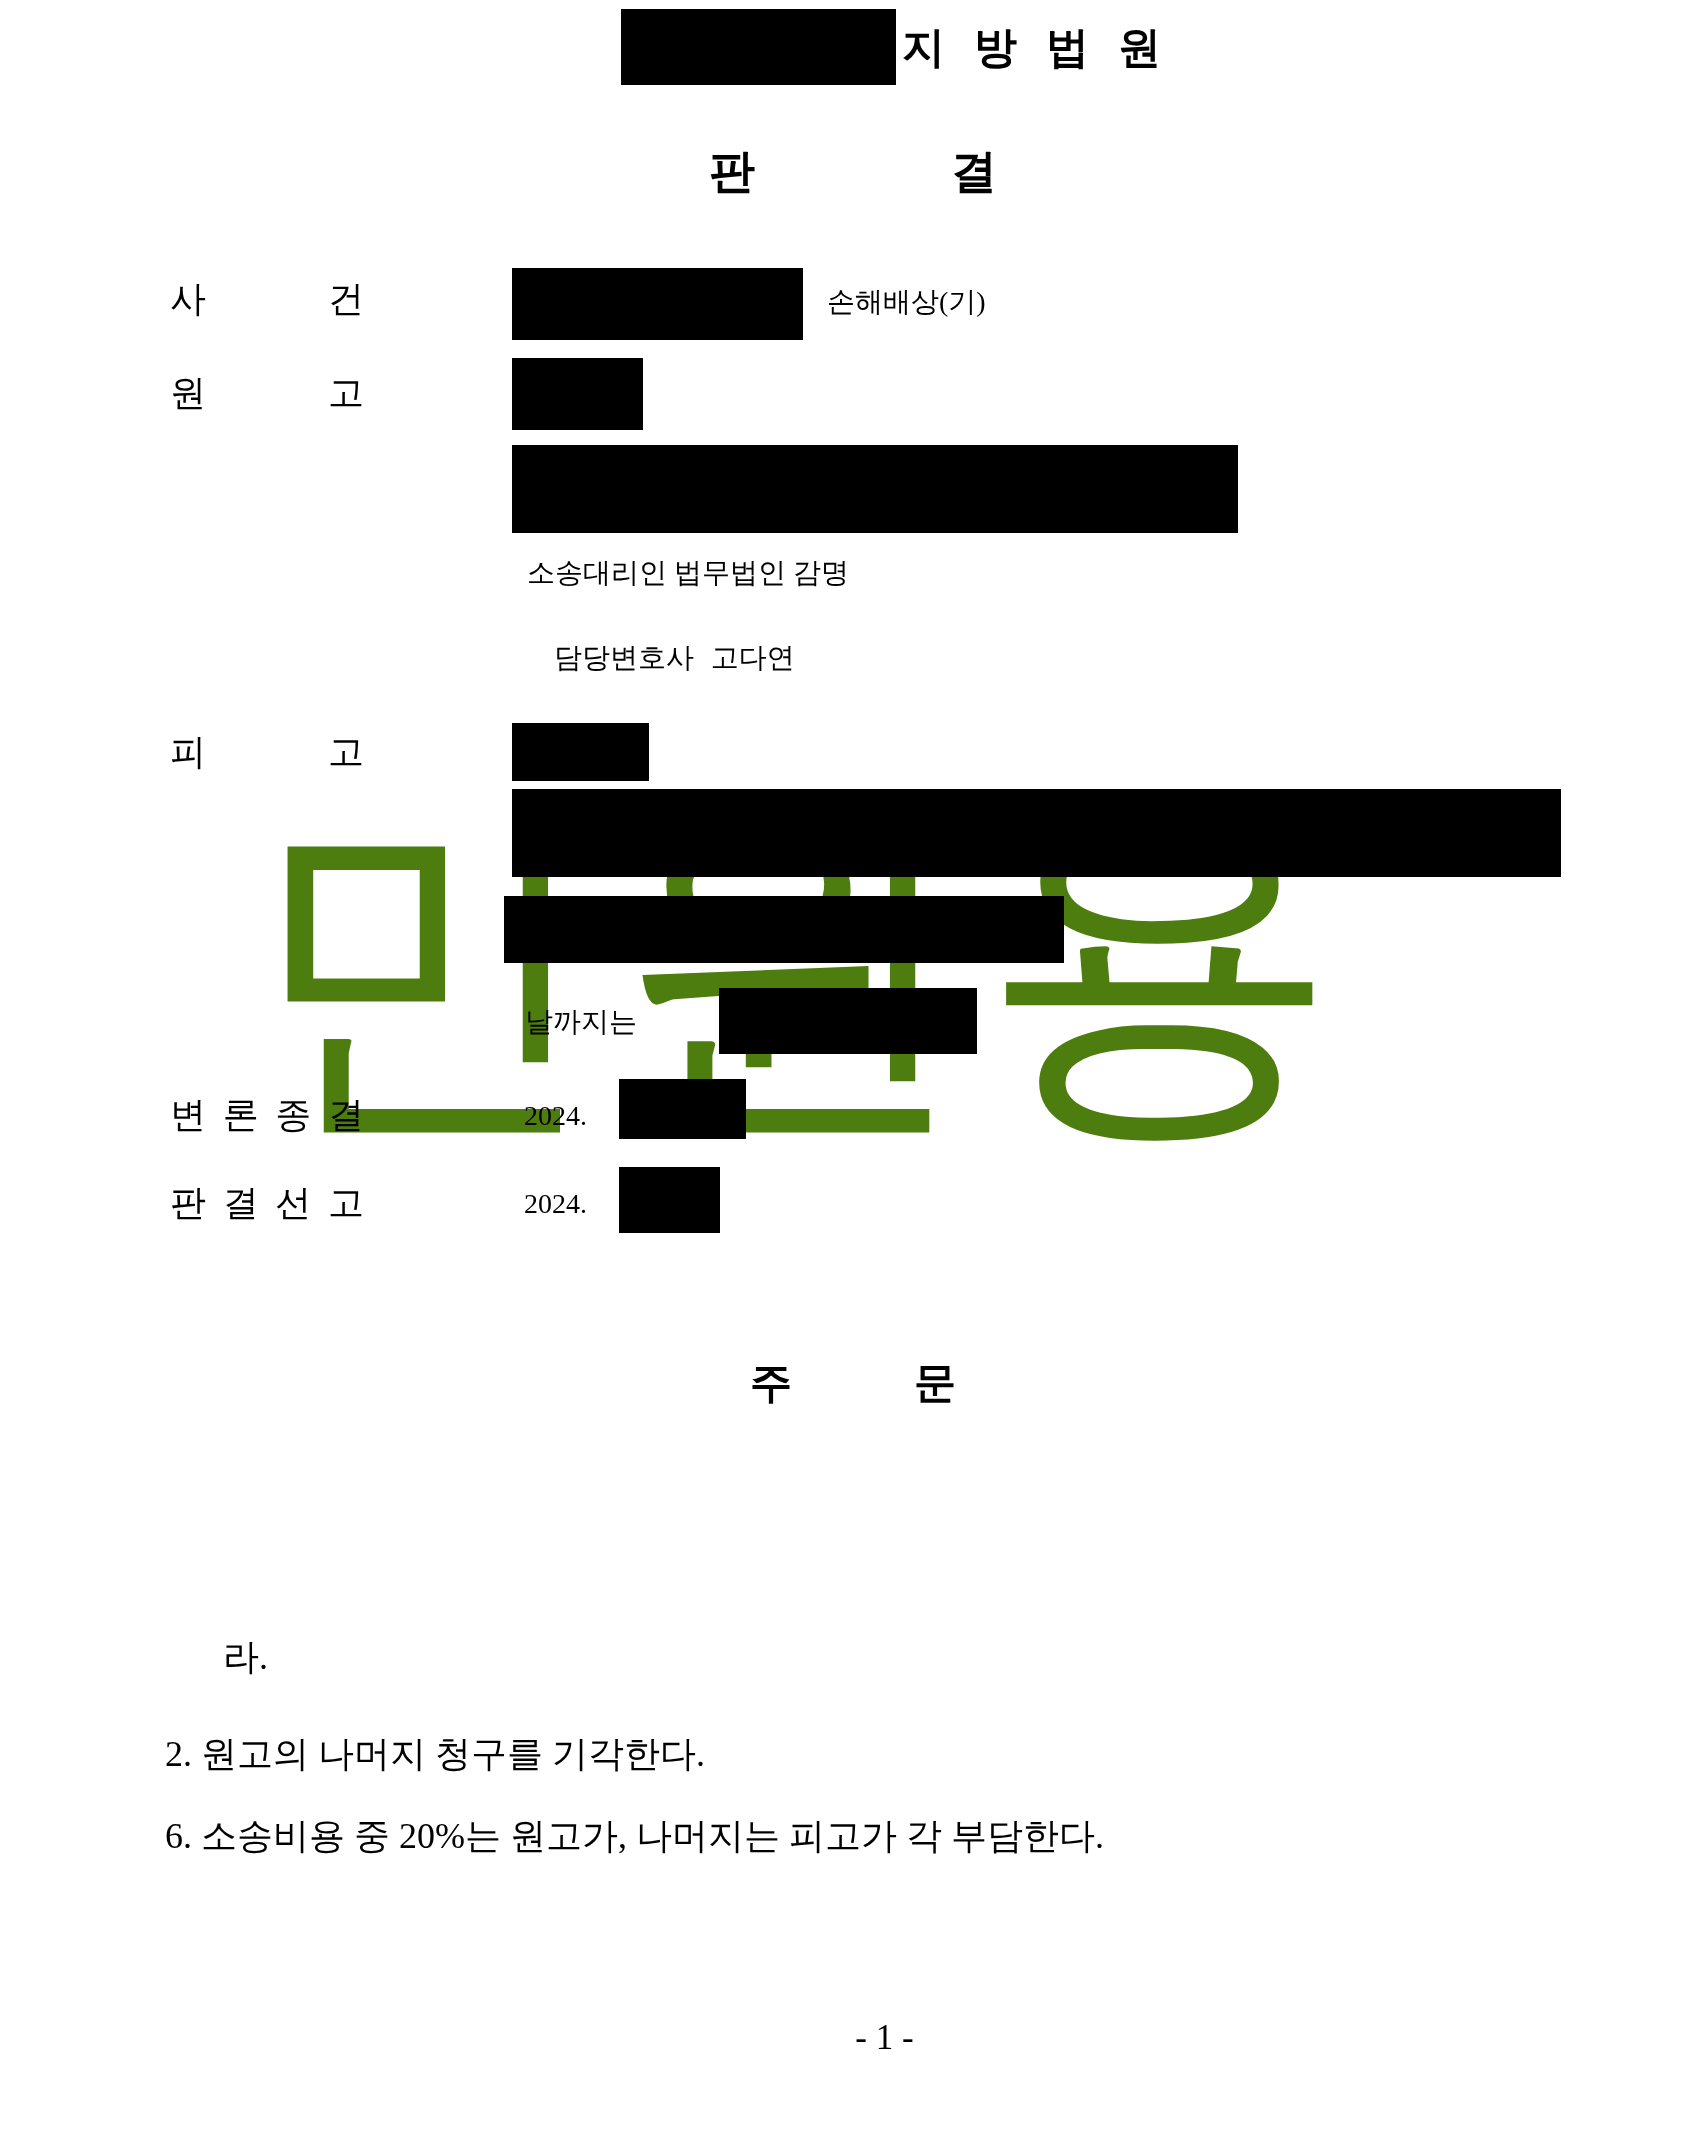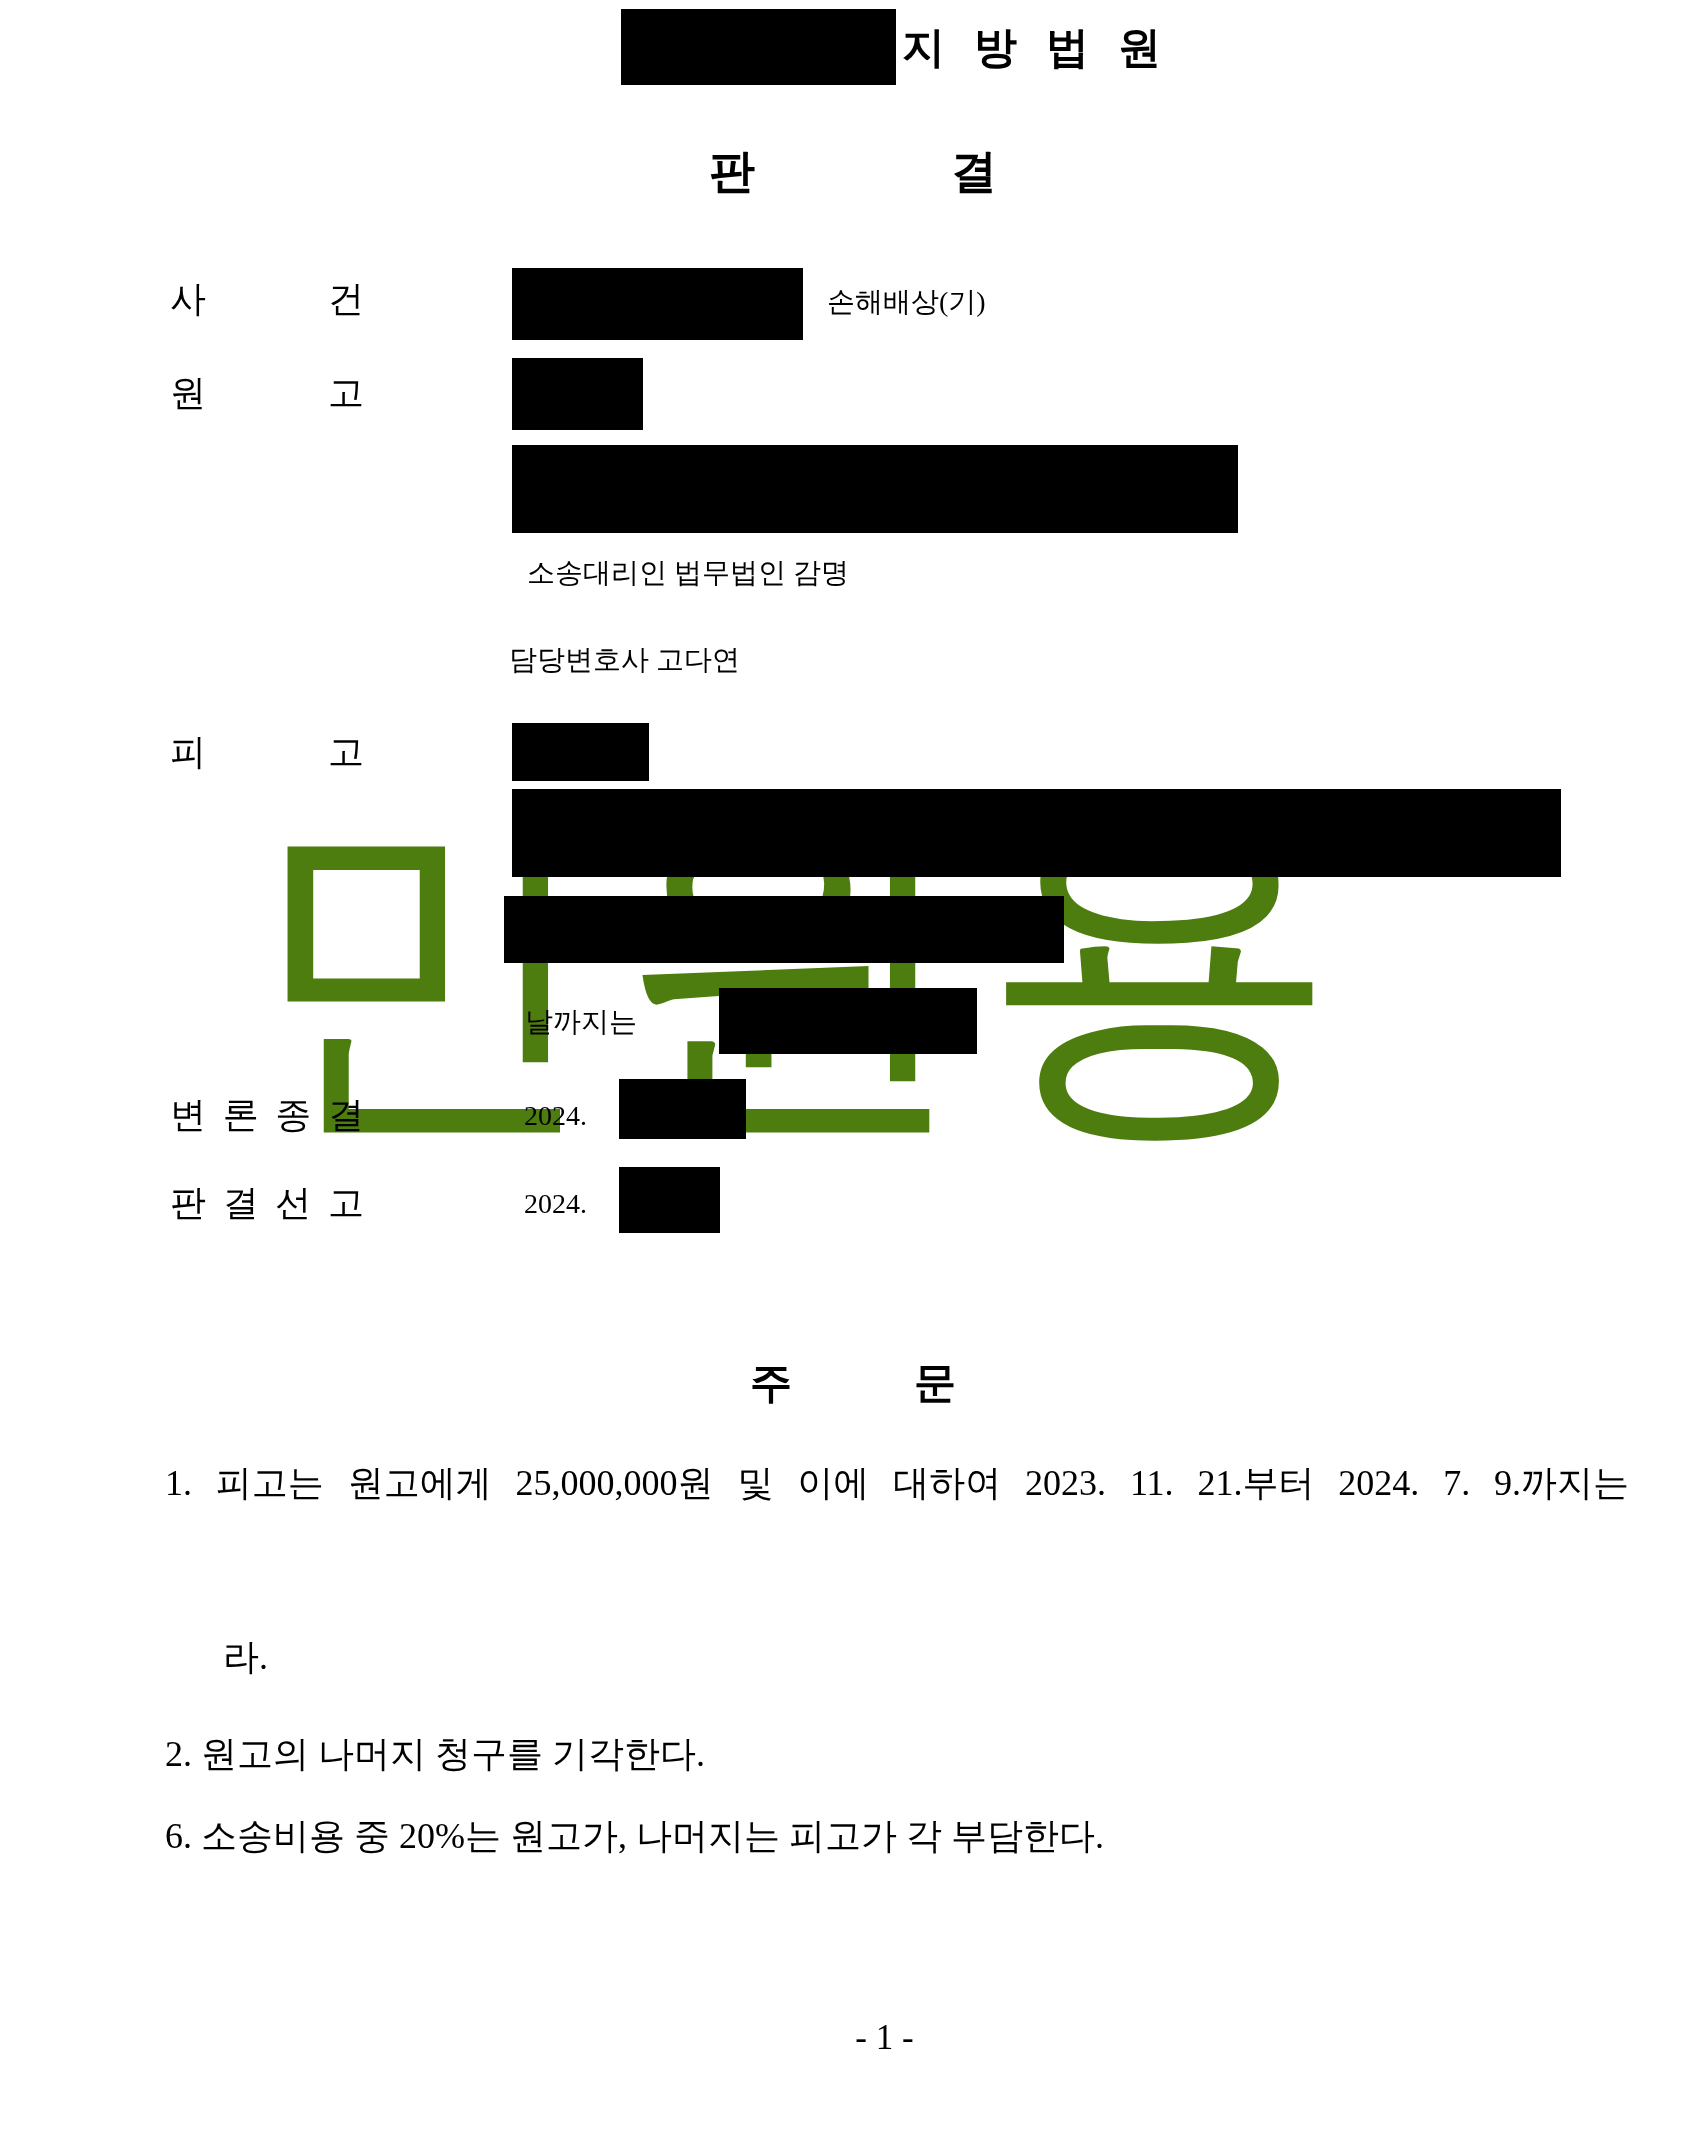--- a/index.html
+++ b/index.html
@@ -91,21 +91,21 @@
   <div class="redact" style="left:512px;top:268px;width:291px;height:72px;"></div>
   <div class="ftext" style="left:827px;top:281px;">손해배상(기)</div>
 
   <div class="flabel" style="top:373px;">
     <span>원</span>
     <span>고</span>
   </div>
   <div class="redact" style="left:512px;top:358px;width:131px;height:72px;"></div>
   <div class="redact" style="left:512px;top:445px;width:726px;height:88px;"></div>
   <div class="ftext" style="left:527px;top:552px;">소송대리인 법무법인 감명</div>
-  <div class="ftext" style="left:509px;top:639px;">담당변호사 고다연</div>
+  <div class="ftext" style="left:554px;top:639px;font-family:Liberation Mono, monospace;">담당변호사 고다연</div>
 
   <div class="flabel" style="top:732px;">
     <span>피</span>
     <span>고</span>
   </div>
   <div class="redact" style="left:512px;top:723px;width:137px;height:58px;"></div>
   <div class="redact" style="left:512px;top:789px;width:1049px;height:88px;"></div>
   <div class="redact" style="left:504px;top:896px;width:560px;height:67px;"></div>
   <div class="ftext" style="left:525px;top:1001px;">날까지는</div>
   <div class="redact" style="left:719px;top:988px;width:258px;height:66px;"></div>
@@ -126,21 +126,20 @@
     <span>고</span>
   </div>
   <div class="ftext" style="left:524px;top:1183px;">2024.</div>
   <div class="redact" style="left:619px;top:1167px;width:101px;height:66px;"></div>
 
   <div class="order-heading">
     <span>주</span>
     <span>문</span>
   </div>
 
-  <div class="order-line justify" style="top:1460px;">1. 피고는 원고에게 25,000,000원 및 이에 대하여 2023. 11. 21.부터 2024. 7. 9.까지는</div>
   <div class="order-line indent" style="top:1634px;">라.</div>
   <div class="order-line" style="top:1723px;margin-top:8px;">2. 원고의 나머지 청구를 기각한다.</div>
   <div class="order-line" style="top:1813px;">6. 소송비용 중 20%는 원고가, 나머지는 피고가 각 부담한다.</div>
 
   <div class="page-number">- 1 -</div>
 
 </div>
 
 
 </body></html>

